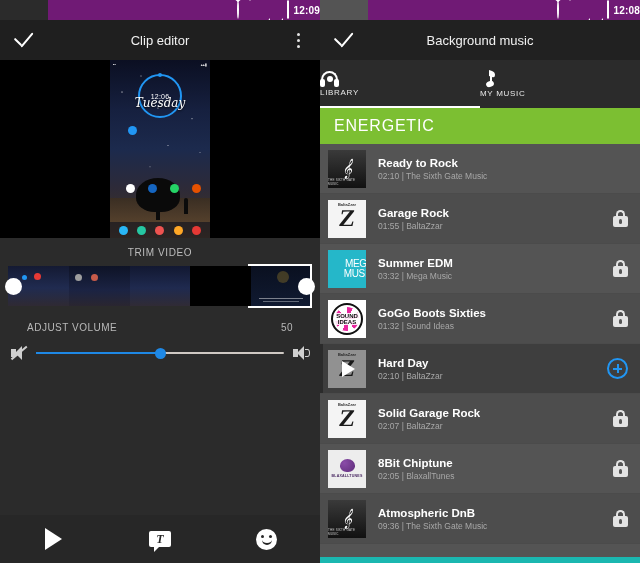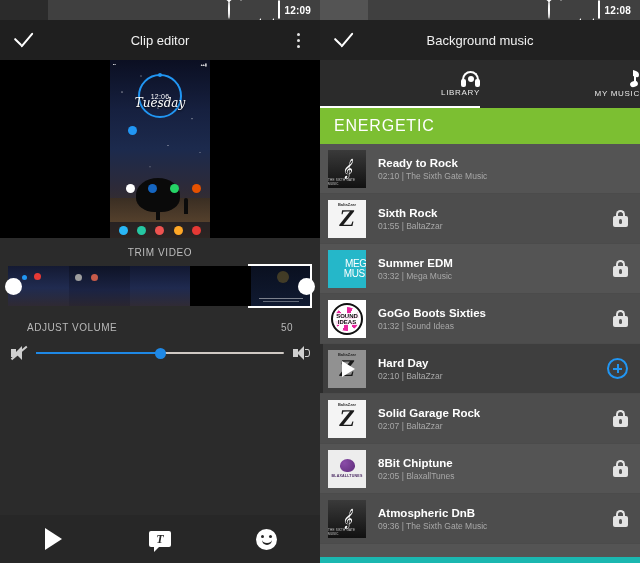--- a/index.html
+++ b/index.html
@@ -7,22 +7,22 @@
     width: 640px; height: 563px;
     background: #000;
     font-family: "Liberation Sans", sans-serif;
     overflow: hidden;
   }
   .screens { display: flex; width: 640px; height: 563px; }
   .panel { width: 320px; height: 563px; position: relative; overflow: hidden; }
 
   
   .statusbar {
-    height: 20px; background: #404040; display: flex; align-items: center;
-    padding: 0 9px; color: #fff; position: relative; margin-left: 48px;
+    height: 20px; background: #701a75; display: flex; align-items: center;
+    padding: 0 0; color: #fff; position: relative; margin-left: 48px;
   }
   .statusbar .left { display: flex; align-items: center; gap: 3px; }
   .statusbar .right { margin-left: auto; display: flex; align-items: center; gap: 4px; }
   .sb-time { font-size: 10px; font-weight: bold; letter-spacing: 0.2px; color: #fff; }
   .sb-ico { display: inline-block; }
   .ico-shot {
     width: 13px; height: 11px; background: #fff; border-radius: 1px; position: relative;
   }
   .ico-shot::after {
     content: ""; position: absolute; left: 2px; right: 2px; bottom: 2px; height: 4px;
@@ -222,21 +222,21 @@
   }
   .smiley::after {
     content: ""; position: absolute; bottom: 5px; left: 5.5px; width: 10px; height: 5px;
     border-bottom: 2px solid #272727; border-radius: 0 0 8px 8px;
   }
 
   
   .right-panel { background: #545454; }
   .tabs { height: 48px; background: #2b2b2b; display: flex; position: relative; }
   .tab {
-    flex: 1; display: flex; flex-direction: column; align-items: flex-end; justify-content: center;
+    flex: 1; display: flex; flex-direction: column; align-items: flex-start; justify-content: center;
     gap: 1px; cursor: pointer;
   }
   .tab-label { font-size: 8px; letter-spacing: .7px; color: #e8e8e8; }
   .tab-indicator { position: absolute; bottom: 0; left: 0; width: 50%; height: 2px; background: #fff; }
   .headphone-ico { width: 19px; height: 16px; position: relative; }
   .headphone-ico .band {
     position: absolute; top: 0; left: 1px; right: 1px; height: 11px;
     border: 2px solid #fff; border-bottom: none; border-radius: 9px 9px 0 0;
   }
   .headphone-ico .cup {
@@ -530,21 +530,21 @@
           <div class="track-sub">02:10 | The Sixth Gate Music</div>
         </div>
       </div>
 
       <div class="track alt">
         <div class="art art-z">
             <span class="top">BaltaZzar</span>
             <span class="z">Z</span>
           </div>
         <div class="track-meta">
-          <div class="track-title">Sixth Rock</div>
+          <div class="track-title">Garage Rock</div>
           <div class="track-sub">01:55 | BaltaZzar</div>
         </div>
         <span class="lock">
             <span class="shackle"></span>
             <span class="body"></span>
           </span>
       </div>
 
       <div class="track">
         <div class="art art-mega">

